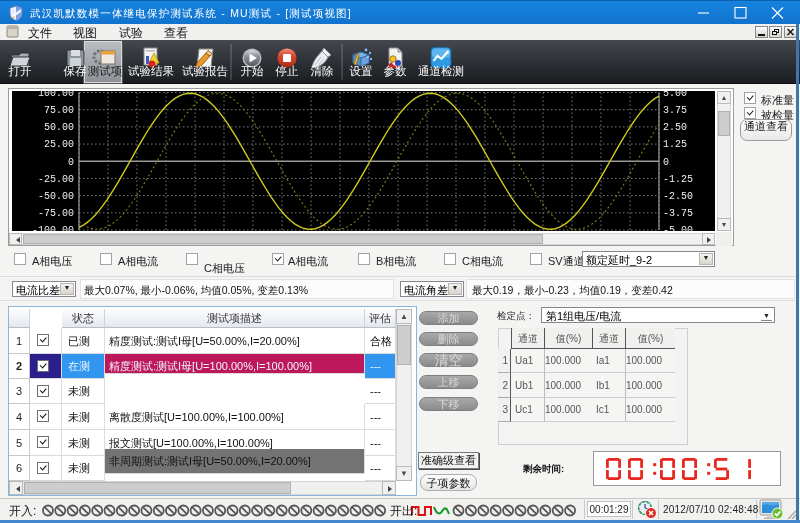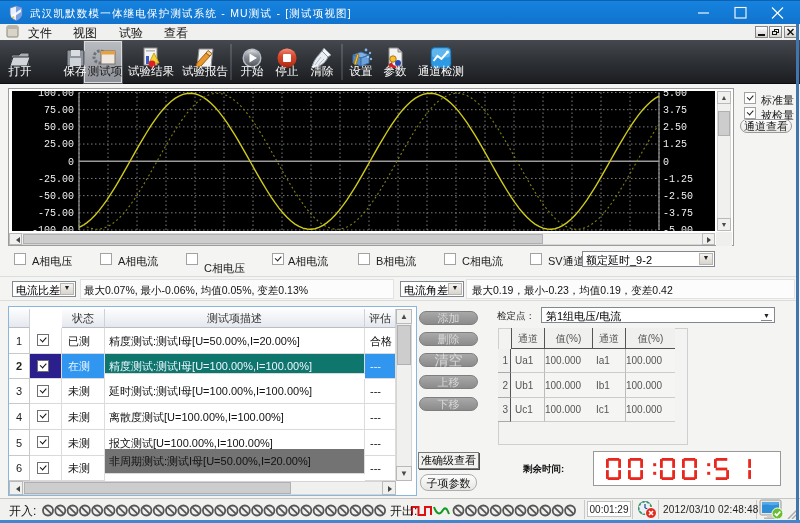--- a/index.html
+++ b/index.html
@@ -291,21 +291,21 @@
   <div class="abs" style="left:716px;top:232px;width:16px;height:14px;background:#efefed;"></div>
 
   <div class="abs cb" style="left:744px;top:92px;">
       <div class="ckm"></div>
     </div>
   <div class="abs cblbl" style="left:761px;top:93px;">标准量</div>
   <div class="abs cb" style="left:744px;top:107px;">
       <div class="ckm"></div>
     </div>
   <div class="abs cblbl" style="left:761px;top:108px;">被检量</div>
-  <div class="abs rbtn" style="left:740px;top:119px;width:52px;height:14px;line-height:13px;">通道查看</div>
+  <div class="abs rbtn" style="left:740px;top:119px;width:52px;height:22px;line-height:13px;">通道查看</div>
 
   <div class="abs cb" style="left:14px;top:253px;"></div>
   <div class="abs cblbl" style="left:32px;top:254px;">A相电压</div>
   <div class="abs cb" style="left:100px;top:253px;"></div>
   <div class="abs cblbl" style="left:118px;top:254px;">A相电流</div>
   <div class="abs cb" style="left:186px;top:253px;"></div>
   <div class="abs cblbl" style="left:204px;top:254px;margin-top:7px;">C相电压</div>
   <div class="abs cb" style="left:272px;top:253px;">
       <div class="ckm"></div>
     </div>
@@ -351,30 +351,29 @@
   <div class="abs td" style="left:62px;top:328px;width:43px;height:26px;line-height:26px;padding-left:6px;background:#fff;">已测</div>
   <div class="abs td" style="left:105px;top:328px;width:260px;height:26px;line-height:26px;padding-left:4px;background:#fff;">精度测试:测试I母[U=50.00%,I=20.00%]</div>
   <div class="abs td" style="left:365px;top:328px;width:31px;height:26px;line-height:26px;padding-left:5px;background:#fff;">合格</div>
   <div class="abs numcell" style="left:9px;top:354px;width:21px;height:25px;line-height:25px;font-weight:bold;background:#fff;">2</div>
   <div class="abs" style="left:30px;top:354px;width:32px;height:25px;background:#2b1f8e;border-right:1px solid #dcdcdc;border-bottom:1px solid #dadada;">
       <span class="rowcb">
         <span class="ckm" style="border-color:#111;"></span>
       </span>
     </div>
   <div class="abs td" style="left:62px;top:354px;width:43px;height:25px;line-height:25px;padding-left:6px;background:#3096ef;color:#eef6ff;">在测</div>
-  <div class="abs td" style="left:105px;top:354px;width:260px;height:20px;line-height:25px;padding-left:4px;background:#0f766e;color:#eef6ff;">精度测试:测试I母[U=100.00%,I=100.00%]</div>
+  <div class="abs td" style="left:105px;top:354px;width:260px;height:20px;line-height:25px;padding-left:4px;background:#be185d;color:#eef6ff;">精度测试:测试I母[U=100.00%,I=100.00%]</div>
   <div class="abs td" style="left:365px;top:354px;width:31px;height:25px;line-height:25px;padding-left:5px;background:#3096ef;color:#eef6ff;">---</div>
   <div class="abs numcell" style="left:9px;top:379px;width:21px;height:25px;line-height:25px;background:#fff;">3</div>
   <div class="abs" style="left:30px;top:379px;width:32px;height:25px;background:#fff;border-right:1px solid #dcdcdc;border-bottom:1px solid #dadada;">
       <span class="rowcb">
         <span class="ckm" style="border-color:#111;"></span>
       </span>
     </div>
   <div class="abs td" style="left:62px;top:379px;width:43px;height:25px;line-height:25px;padding-left:6px;background:#fff;">未测</div>
-  <div class="abs td" style="left:105px;top:379px;width:260px;height:25px;line-height:25px;padding-left:4px;background:#fff;">延时测试:测试I母[U=100.00%,I=100.00%]</div>
   <div class="abs td" style="left:365px;top:379px;width:31px;height:25px;line-height:25px;padding-left:5px;background:#fff;">---</div>
   <div class="abs numcell" style="left:9px;top:404px;width:21px;height:26px;line-height:26px;background:#fff;">4</div>
   <div class="abs" style="left:30px;top:404px;width:32px;height:26px;background:#fff;border-right:1px solid #dcdcdc;border-bottom:1px solid #dadada;">
       <span class="rowcb">
         <span class="ckm" style="border-color:#111;"></span>
       </span>
     </div>
   <div class="abs td" style="left:62px;top:404px;width:43px;height:26px;line-height:26px;padding-left:6px;background:#fff;">未测</div>
   <div class="abs td" style="left:105px;top:404px;width:260px;height:26px;line-height:26px;padding-left:4px;background:#fff;">离散度测试[U=100.00%,I=100.00%]</div>
   <div class="abs td" style="left:365px;top:404px;width:31px;height:26px;line-height:26px;padding-left:5px;background:#fff;">---</div>
@@ -649,21 +648,21 @@
   <div class="abs" style="left:587px;top:501px;width:44px;height:16px;background:#fff;border:1px solid #c2c2c2;font-size:10px;color:#222;text-align:center;line-height:15px;">00:01:29</div>
   <svg class="abs" style="left:635px;top:500px;" width="24" height="20" viewBox="0 0 24 20">
 <circle cx="10" cy="8" r="7" fill="#3f7fd4"></circle>
       <circle cx="10" cy="8" r="6.2" fill="#e8f0fa"></circle>
       <circle cx="10" cy="8" r="6.2" fill="none" stroke="#3a9a3a" stroke-width="1.6" stroke-dasharray="2.5 1.8"></circle>
 <line x1="10" y1="8" x2="10" y2="4" stroke="#224488" stroke-width="1.2"></line>
       <line x1="10" y1="8" x2="13" y2="9" stroke="#224488" stroke-width="1.2"></line>
 <circle cx="16" cy="13" r="5.5" fill="#dd2c20" stroke="#fff"></circle>
 <path d="M14 11 L18 15 M18 11 L14 15" stroke="#fff" stroke-width="1.6"></path>
 </svg>
-  <div class="abs" style="left:663px;top:504px;font-size:10px;color:#222;letter-spacing:0.2px;">2012/03/10 02:48:48</div>
+  <div class="abs" style="left:663px;top:504px;font-size:10px;color:#222;letter-spacing:0.2px;">2012/07/10 02:48:48</div>
   <svg class="abs" style="left:759px;top:499px;" width="26" height="21" viewBox="0 0 26 21">
 <rect x="1" y="1" width="21" height="15" rx="1.5" fill="#e9e7e3" stroke="#9a9a96"></rect>
 <rect x="3" y="3" width="17" height="11" fill="#2e8fd8"></rect>
 <path d="M3 6 C8 4 14 8 20 5 V3 H3 Z" fill="#57aae6"></path>
 <rect x="8" y="16" width="7" height="2.5" fill="#cfcdc8"></rect>
       <rect x="5" y="18.5" width="13" height="1.5" fill="#b8b6b2"></rect>
 <circle cx="18.5" cy="14.5" r="5.5" fill="#6abe30" stroke="#fff"></circle>
 <path d="M15.8 14.5 L17.8 16.5 L21.3 12.5" stroke="#fff" stroke-width="1.8" fill="none"></path>
 </svg>
   <svg class="abs" style="left:786px;top:507px;" width="12" height="12" viewBox="0 0 12 12">

